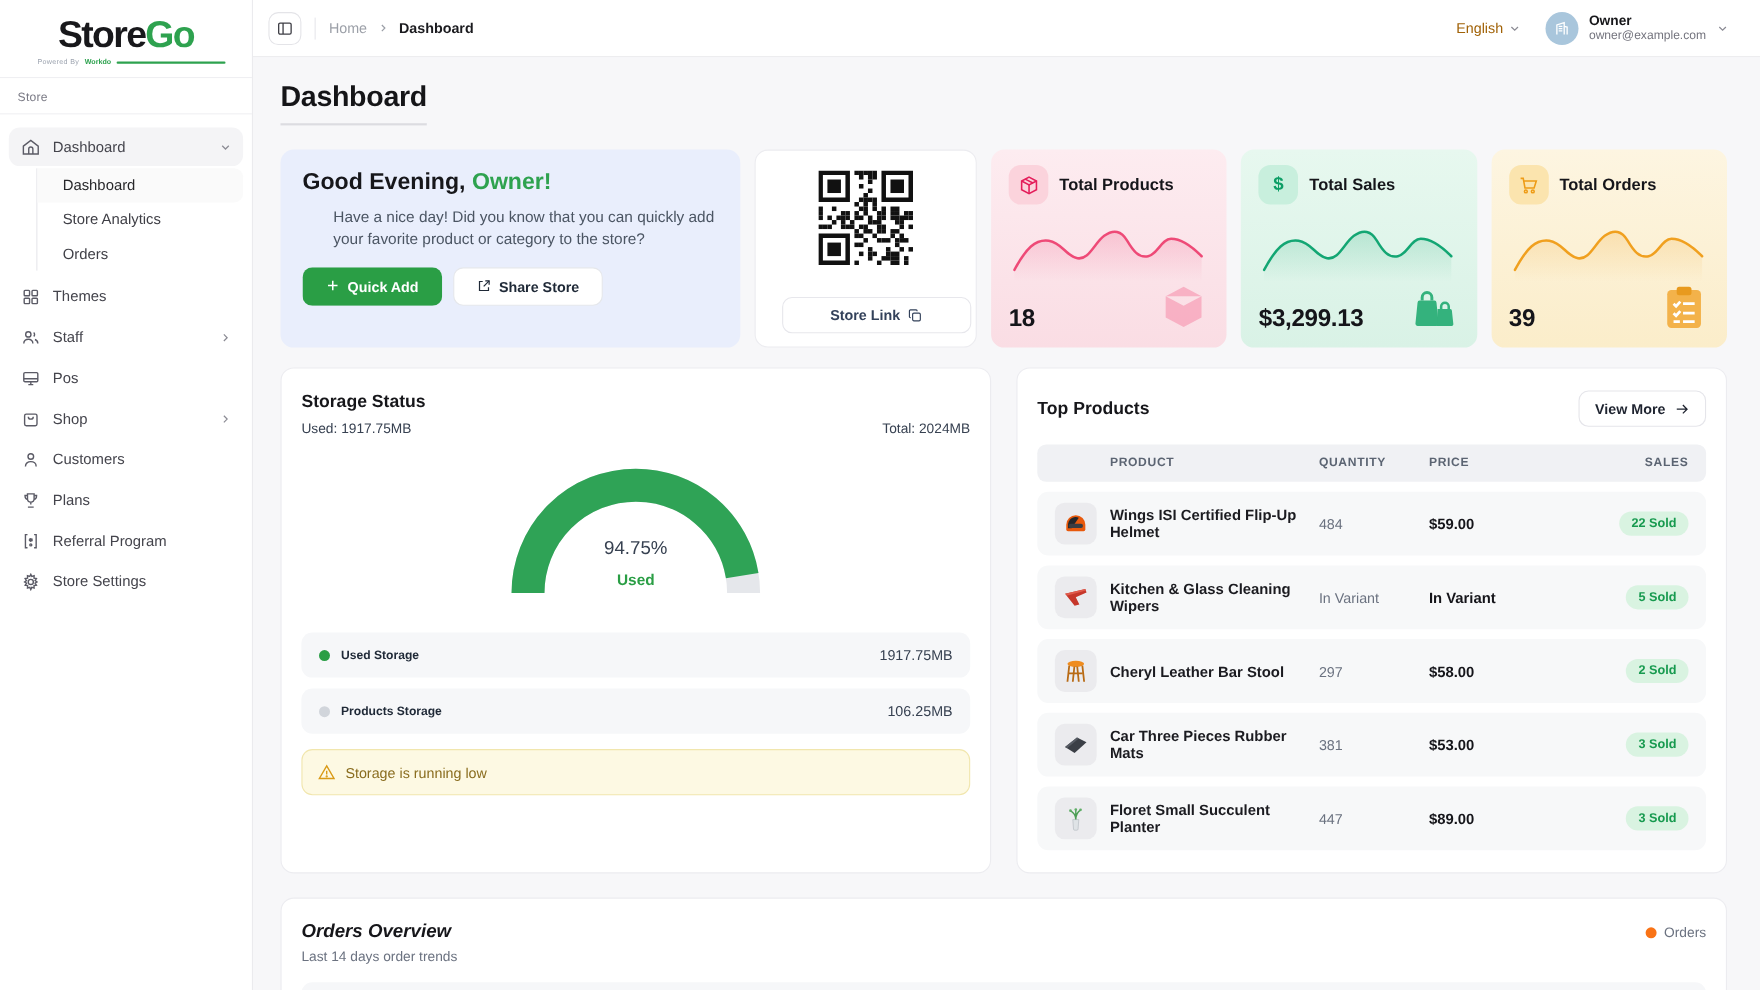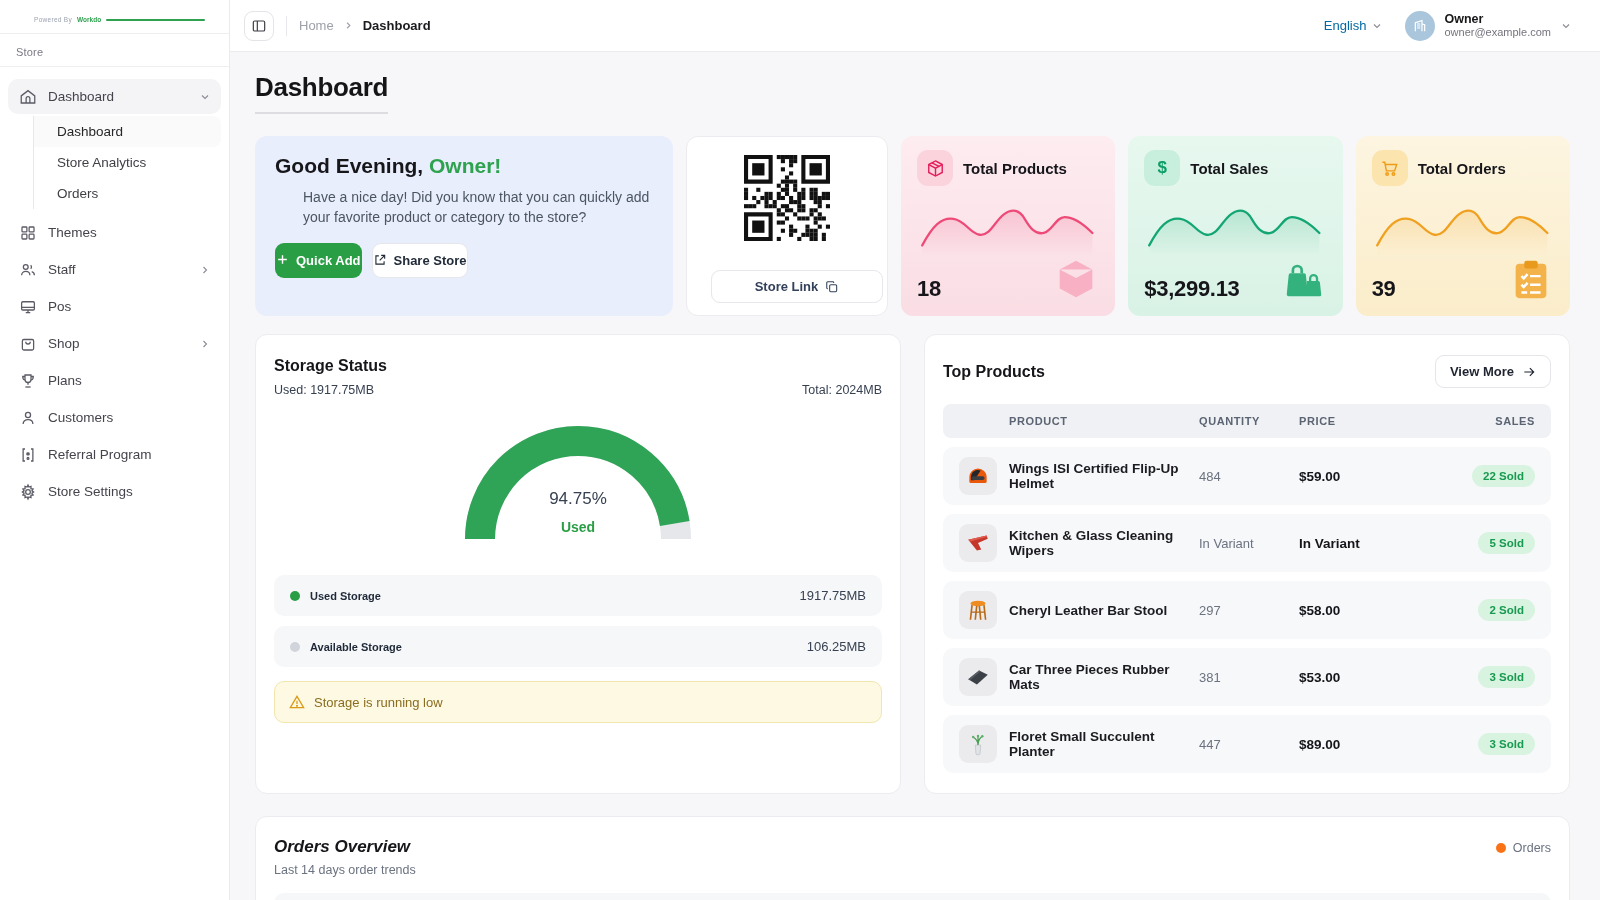--- a/index.html
+++ b/index.html
@@ -36,41 +36,41 @@
   
   .main { flex:1; display:flex; flex-direction:column; height:900px; }
   .topbar { height:52px; background:#fff; border-bottom:1px solid #ebebee; display:flex; align-items:center; padding:0 28px 0 14px; gap:12px; }
   .toggle-btn { width:30px; height:30px; border:1px solid #e4e4e8; border-radius:9px; background:#fff; display:flex; align-items:center; justify-content:center; color:#3f3f46; cursor:pointer; }
   .tb-divider { width:1px; height:20px; background:#e7e7ec; }
   .crumbs { display:flex; align-items:center; gap:9px; font-size:13px; }
   .crumb-home { color:#9ca0a8; cursor:pointer; }
   .crumb-sep { color:#9ca0a8; display:inline-flex; }
   .crumb-cur { color:#1b1b1f; font-weight:bold; }
   .topbar-right { margin-left:auto; display:flex; align-items:center; gap:22px; }
-  .lang { display:flex; align-items:center; gap:5px; font-size:13px; color:#0369a1; cursor:pointer; }
+  .lang { display:flex; align-items:center; gap:5px; font-size:13px; color:#a16207; cursor:pointer; }
   .userchip { display:flex; align-items:center; gap:9px; cursor:pointer; }
   .avatar { width:30px; height:30px; border-radius:50%; background:#a9c6dc; display:flex; align-items:center; justify-content:center; color:#fff; }
   .uinfo { line-height:1.15; }
   .uname { font-size:12.5px; font-weight:bold; color:#17171a; }
   .uemail { font-size:11px; color:#74747e; }
 
   
   .content { flex:1; overflow:hidden; padding:20px 30px 0 25px; background:#f7f7f9; }
   .page-title { display:inline-block; font-size:26px; font-weight:bold; color:#151518; letter-spacing:-.3px; padding-bottom:9px; border-bottom:2px solid #dcdce1; }
 
   .row1 { margin-top:22px; display:grid; grid-template-columns:418px 202px 1fr 1fr 1fr; gap:13px; }
   .card { background:#fff; border:1px solid #ececf0; border-radius:12px; }
 
   
   .greet { background:#e9eefc; border:none; border-radius:12px; padding:18px 20px; }
   .greet h2 { font-size:21px; font-weight:bold; color:#17171b; }
   .greet h2 .gname { color:#2ea24f; }
   .greet p { margin-top:9px; font-size:14px; color:#4b5563; line-height:1.45; max-width:370px;margin-left:28px; }
   .greet-btns { display:flex; gap:10px; margin-top:15px; }
-  .btn { display:inline-flex; align-items:flex-start; gap:7px; font-size:13px; font-weight:bold; border-radius:9px; padding:9px 0; cursor:pointer; border:1px solid transparent; }
+  .btn { display:inline-flex; align-items:flex-start; gap:7px; font-size:13px; font-weight:bold; border-radius:9px; padding:9px 20px; cursor:pointer; border:1px solid transparent; }
   .btn-green { background:#2a9e45; color:#fff; }
   .btn-white { background:#fff; color:#1f2937; border-color:#e5e7eb; }
 
   
   .qr-card { padding:12px 14px; display:flex; flex-direction:column; align-items:center; justify-content:space-between; }
   .qr-box { width:86px; height:86px; margin-top:6px; }
   .store-link-btn { width:100%; display:flex; align-items:center; justify-content:center; gap:7px; border:1px solid #e7e7ec; border-radius:9px; padding:8px 0; font-size:13px; font-weight:bold; color:#33415a; cursor:pointer; background:#fff;margin-left:20px; }
 
   
   .stat { border:none; padding:14px 16px; position:relative; display:flex; flex-direction:column; }
@@ -129,20 +129,23 @@
   .legend { display:flex; align-items:center; gap:7px; font-size:12.5px; color:#6b7280; margin-top:4px; }
   .legend .ldot { width:10px; height:10px; border-radius:50%; background:#f97316; }
   .plot { position:relative; margin-top:16px; background:#f6f7f9; border-radius:10px; height:300px; overflow:hidden; }
   .plot svg.chart { position:absolute; left:0; top:0; width:100%; height:300px; }
 </style>
 </head>
 <body>
 
 <aside class="sidebar">
   <div class="logo-wrap">
+    <div class="logo">
+      <span class="lg-a">Store</span><span class="lg-b">Go</span>
+    </div>
     <div class="powered">
       <span class="pw-t">Powered By</span>
       <span class="pw-b">Workdo</span>
       <span class="pw-line"></span>
     </div>
   </div>
 
   <div class="side-section">
     <div class="side-label">Store</div>
   </div>
@@ -216,43 +219,43 @@
             <rect x="4.5" y="6" width="15" height="14" rx="2"></rect>
             <path d="M9 9 C9 11 10.3 12 12 12 C13.7 12 15 11 15 9"></path>
           </svg>
       </span>
       <span class="nlabel">Shop</span>
       <span class="chev">
         <svg viewBox="0 0 24 24" fill="none" stroke="currentColor" stroke-width="2.2">
             <polyline points="9 6 15 12 9 18"></polyline>
           </svg>
       </span>
+    </div>
+
+    <div class="nav-item">
+      <span class="nicon">
+        <svg viewBox="0 0 24 24" fill="none" stroke="currentColor" stroke-width="1.7">
+            <circle cx="12" cy="8" r="3.4"></circle>
+            <path d="M5.5 20 C5.5 16.4 8.4 14.2 12 14.2 C15.6 14.2 18.5 16.4 18.5 20"></path>
+          </svg>
+      </span>
+      <span class="nlabel">Customers</span>
     </div>
 
     <div class="nav-item">
       <span class="nicon">
         <svg viewBox="0 0 24 24" fill="none" stroke="currentColor" stroke-width="1.7">
             <path d="M8 4 L16 4 L16 10 A4 4 0 0 1 8 10 Z"></path>
             <path d="M8 6 L5 6 C5 9 6.5 10.5 8 10.5"></path>
             <path d="M16 6 L19 6 C19 9 17.5 10.5 16 10.5"></path>
             <path d="M12 14 L12 17"></path>
             <path d="M8.5 20 L15.5 20"></path>
           </svg>
       </span>
       <span class="nlabel">Plans</span>
-    </div>
-
-    <div class="nav-item">
-      <span class="nicon">
-        <svg viewBox="0 0 24 24" fill="none" stroke="currentColor" stroke-width="1.7">
-            <circle cx="12" cy="8" r="3.4"></circle>
-            <path d="M5.5 20 C5.5 16.4 8.4 14.2 12 14.2 C15.6 14.2 18.5 16.4 18.5 20"></path>
-          </svg>
-      </span>
-      <span class="nlabel">Customers</span>
     </div>
 
     <div class="nav-item">
       <span class="nicon">
         <svg viewBox="0 0 24 24" fill="none" stroke="currentColor" stroke-width="1.7">
             <path d="M8 4 L5.5 4 L5.5 20 L8 20"></path>
             <path d="M16 4 L18.5 4 L18.5 20 L16 20"></path>
             <path d="M12 8 L12 13"></path>
             <path d="M9.8 9.3 L14.2 11.7"></path>
             <path d="M14.2 9.3 L9.8 11.7"></path>
@@ -602,21 +605,21 @@
           <div class="gauge-cap">Used</div>
         </div>
         <div style="margin-top:34px;">
           <div class="stor-row">
             <span class="dot dot-green"></span>
             <span class="sl">Used Storage</span>
             <span class="sv">1917.75MB</span>
           </div>
           <div class="stor-row">
             <span class="dot dot-gray"></span>
-            <span class="sl">Available Storage</span>
+            <span class="sl">Products Storage</span>
             <span class="sv">106.25MB</span>
           </div>
         </div>
         <div class="warnbox">
           <svg width="16" height="16" viewBox="0 0 24 24" fill="none" stroke="#d99a16" stroke-width="1.9">
               <path d="M12 3.5 L22 20.5 L2 20.5 Z"></path>
               <path d="M12 10 L12 15"></path>
               <circle cx="12" cy="17.8" r=".6" fill="#d99a16"></circle>
             </svg>
           <span>Storage is running low</span>

